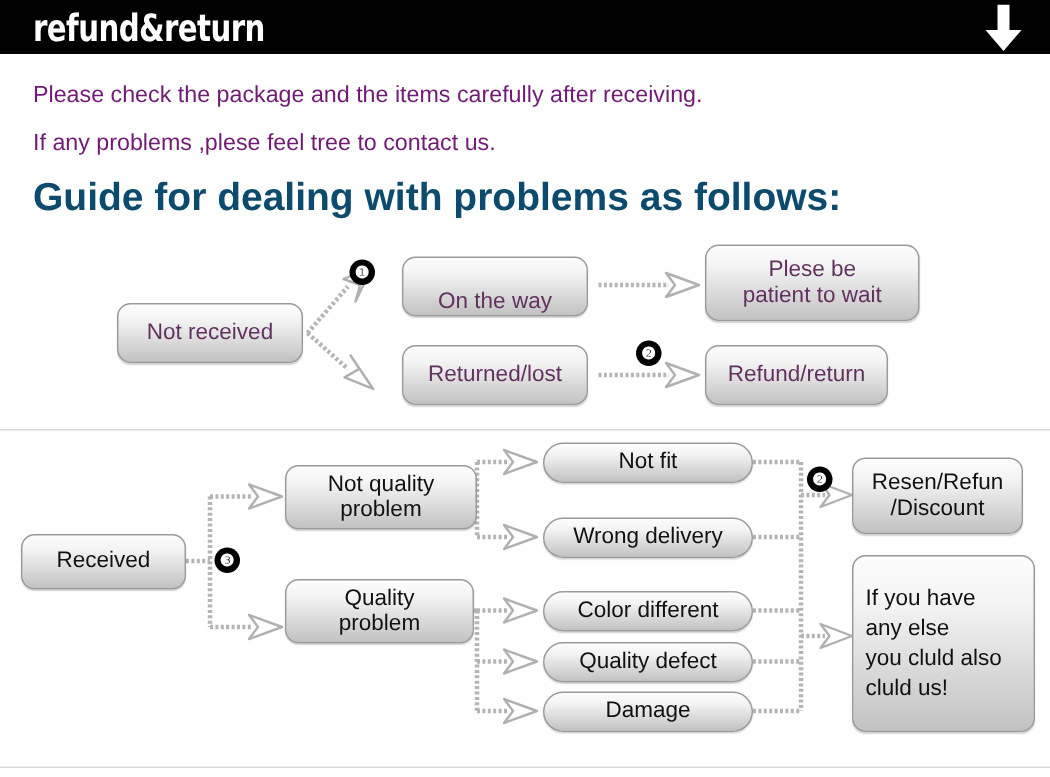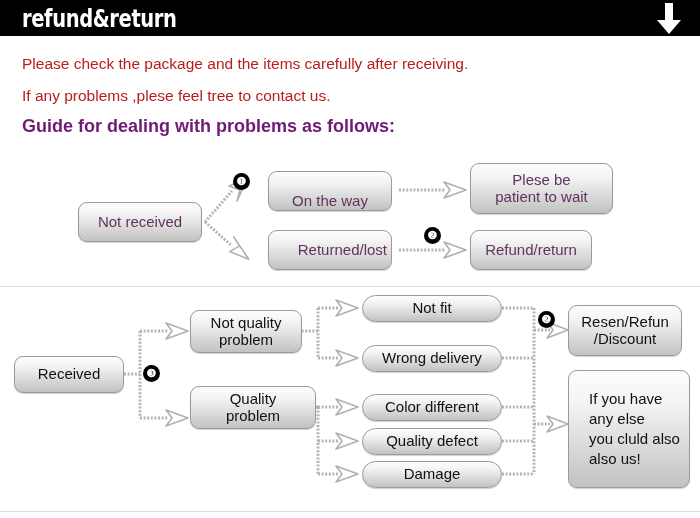--- a/index.html
+++ b/index.html
@@ -36,31 +36,31 @@
     position: absolute;
     right: 16px; top: 3px;
     width: 30px; height: 31px;
   }
 
   
   .intro-line {
     position: absolute;
     left: 22px;
     font-size: 15.5px;
-    color: #b91c1c;
+    color: #701a75;
     white-space: nowrap;
   }
   .intro-1 { top: 55px; }
   .intro-2 { top: 87px; }
   .guide-title {
     position: absolute;
     left: 22px; top: 116px;
-    font-size: 18px;
+    font-size: 26px;
     font-weight: bold;
-    color: #701a75;
+    color: #0c4a6e;
     white-space: nowrap;
   }
 
   
   .divider {
     position: absolute;
     left: 0;
     width: 700px;
     height: 1px;
     background: #d9d9d9;
@@ -79,21 +79,21 @@
     align-items: center;
     justify-content: center;
     text-align: center;
     line-height: 1.12;
     font-size: 15px;
     color: #111111;
     padding: 0 4px;
   }
   .node.purple { color: #62325f; }
   .node.pill { border-radius: 14px; }
-  .node.leftal { justify-content: flex-start; text-align: left; padding-left: 20px; }
+  .node.leftal { justify-content: flex-start; text-align: left; padding-left: 8px; }
 
   
   .badge {
     position: absolute;
     width: 17px; height: 17px;
     border-radius: 50%;
     background: #000000;
     color: #ffffff;
     font-family: "DejaVu Serif", serif;
     font-size: 11px;
@@ -188,21 +188,21 @@
 </svg>
 
 <div class="node purple" style="left:78px; top:202px; width:124px; height:40px;">
   <span>Not received</span>
 </div>
 
 <div class="node purple" style="left:268px; top:171px; width:124px; height:40px;align-items:flex-end;">
   <span>On the way</span>
 </div>
 
-<div class="node purple" style="left:268px; top:230px; width:124px; height:40px;justify-content:flex-end;">
+<div class="node purple" style="left:268px; top:230px; width:124px; height:40px;">
   <span>Returned/lost</span>
 </div>
 
 <div class="node purple" style="left:470px; top:163px; width:143px; height:51px; flex-direction:column;">
   <span>Plese be</span>
   <span>patient to wait</span>
 </div>
 
 <div class="node purple" style="left:470px; top:230px; width:122px; height:40px;">
   <span>Refund/return</span>
@@ -217,21 +217,21 @@
 </div>
 
 <div class="node" style="left:14px; top:356px; width:110px; height:37px;">
   <span>Received</span>
 </div>
 
 <div class="badge" style="left:143px; top:365px;">
   <span>❸</span>
 </div>
 
-<div class="node" style="left:190px; top:310px; width:112px; height:43px; flex-direction:column;">
+<div class="node" style="left:190px; top:310px; width:128px; height:43px; flex-direction:column;">
   <span>Not quality</span>
   <span>problem</span>
 </div>
 
 <div class="node" style="left:190px; top:386px; width:126px; height:43px; flex-direction:column;">
   <span>Quality</span>
   <span>problem</span>
 </div>
 
 <div class="node pill" style="left:362px; top:295px; width:140px; height:27px;">
@@ -260,14 +260,14 @@
 
 <div class="node" style="left:568px; top:305px; width:114px; height:51px; flex-direction:column;">
   <span>Resen/Refun</span>
   <span>/Discount</span>
 </div>
 
 <div class="node leftal" style="left:568px; top:370px; width:122px; height:118px; flex-direction:column; align-items:flex-start; justify-content:center; line-height:1.35;">
   <span>If you have</span>
   <span>any else</span>
   <span>you cluld also</span>
-  <span>also us!</span>
+  <span>cluld us!</span>
 </div>
 
 </body></html>

